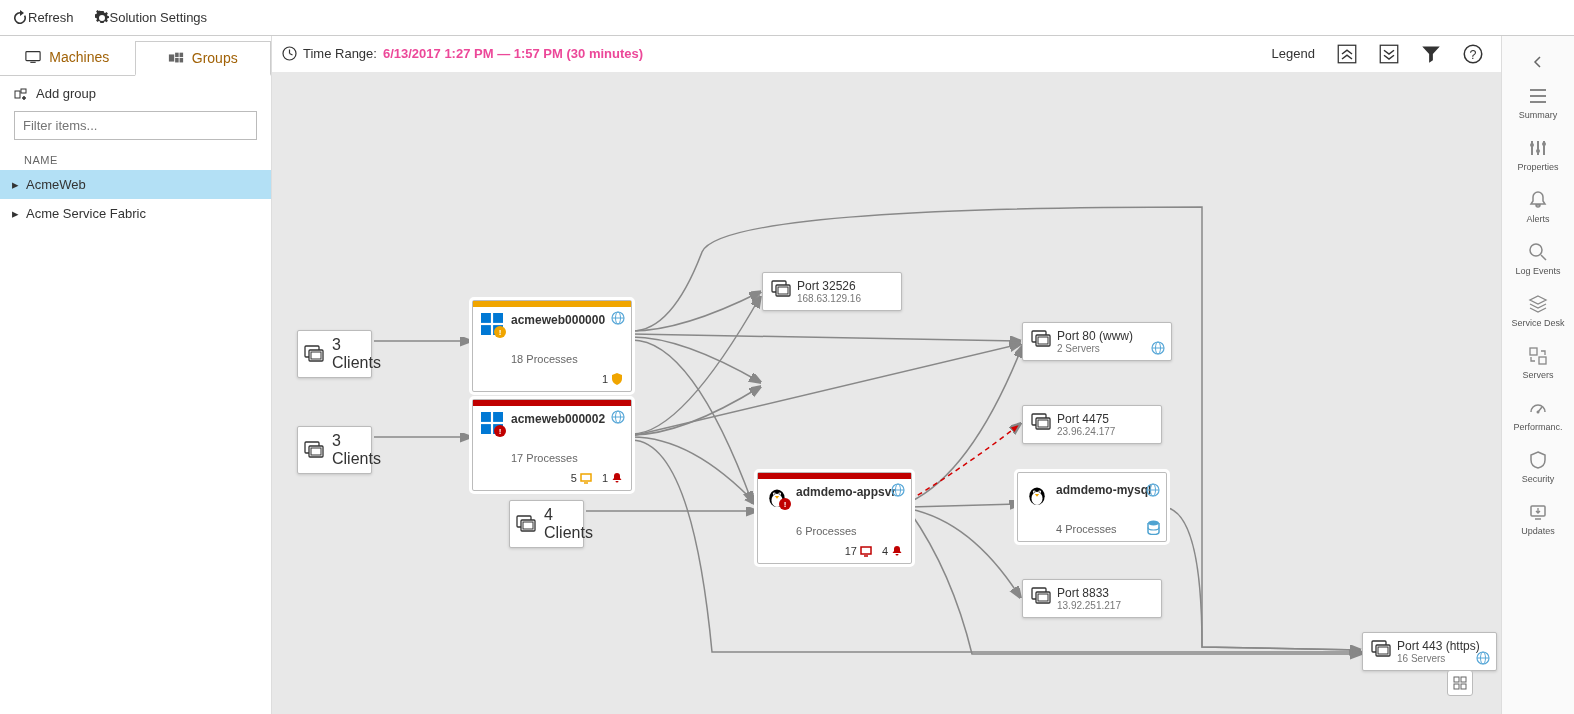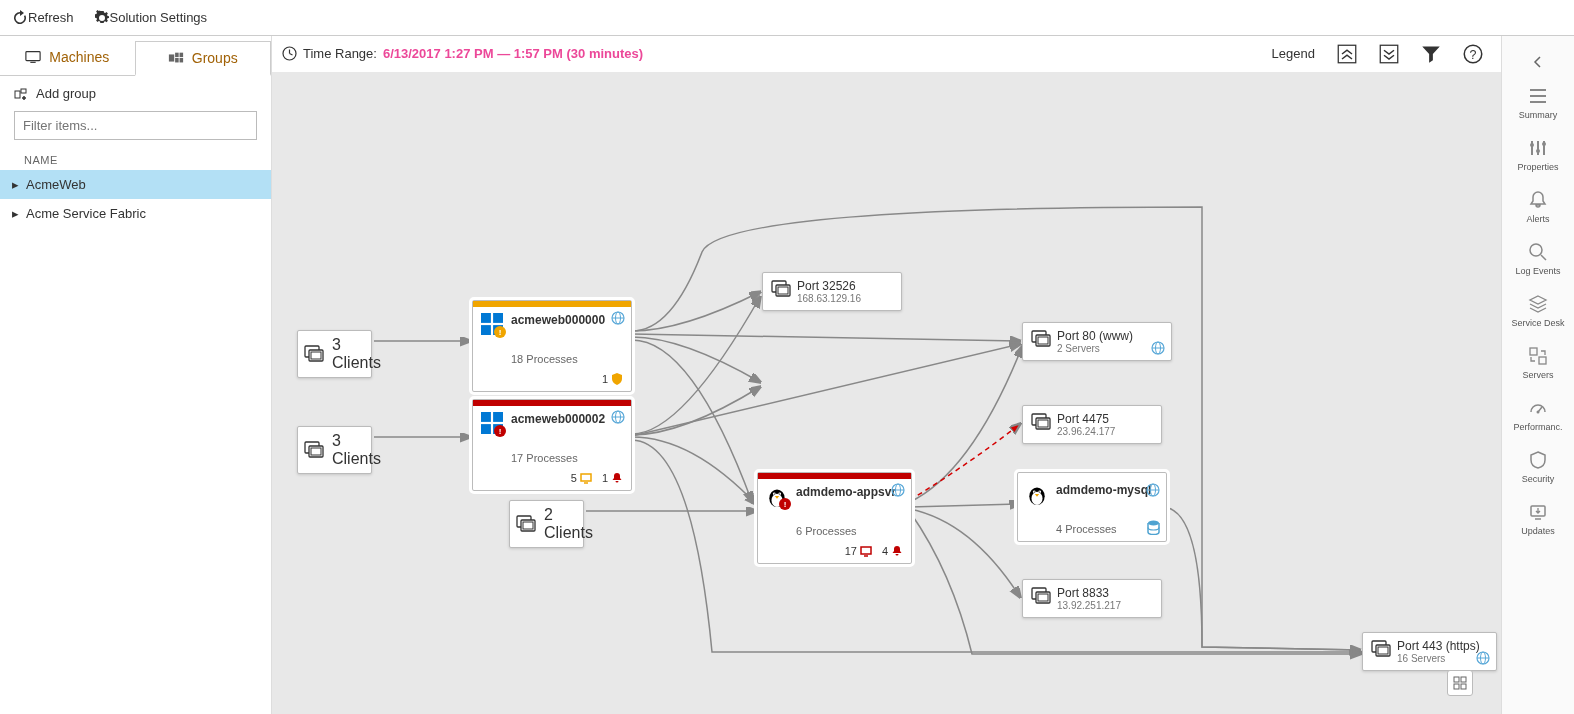--- a/index.html
+++ b/index.html
@@ -281,21 +281,21 @@
       <div class="node client" style="left:25px; top:354px;">
         <svg class="stack-icon" viewBox="0 0 22 18">
             <use href="#stack-icon-g"></use>
           </svg>
         <span>3 Clients</span>
       </div>
       <div class="node client" style="left:237px; top:428px;">
         <svg class="stack-icon" viewBox="0 0 22 18">
             <use href="#stack-icon-g"></use>
           </svg>
-        <span>2 Clients</span>
+        <span>4 Clients</span>
       </div>
 
       <div class="node machine" style="left:200px; top:228px; outline:3px solid #fff;">
         <div class="top-bar bar-yellow"></div>
         <div class="body">
           <div class="os-icon">
             <svg viewBox="0 0 20 20">
                 <use href="#win-icon"></use>
               </svg>
             <span class="small-badge" style="background:#f0a500;">!</span>

